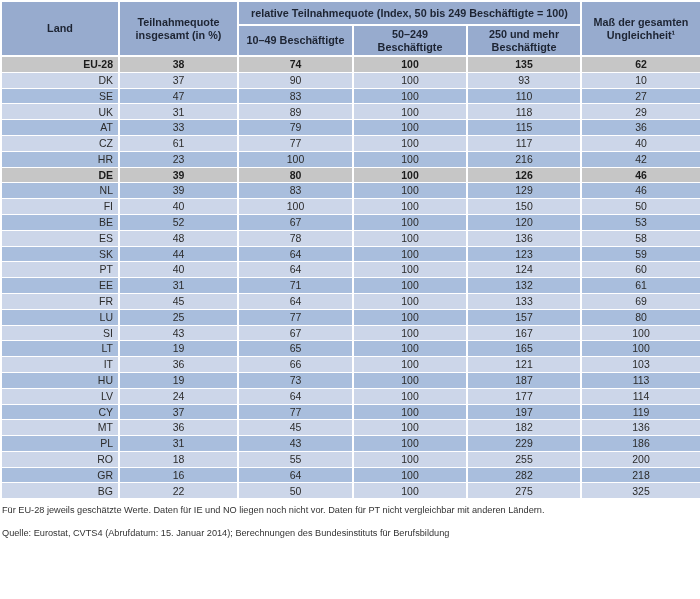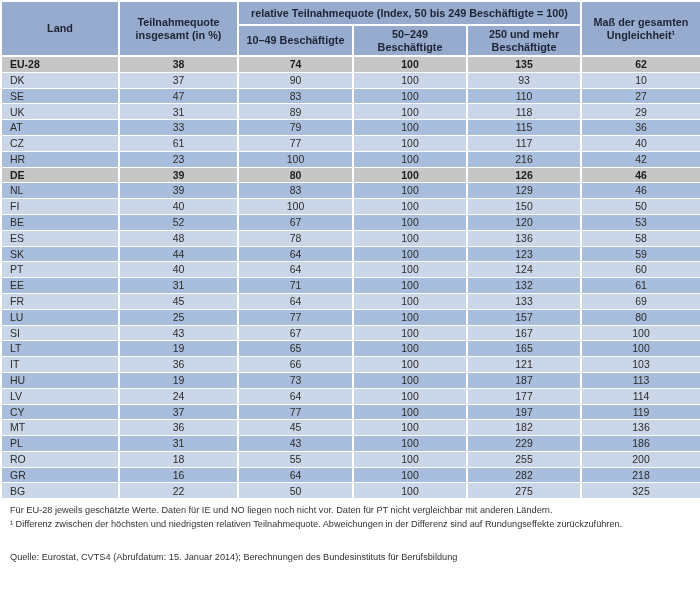--- a/index.html
+++ b/index.html
@@ -36,38 +36,38 @@
 
   tbody td {
     font-size: 10.5px;
     color: var(--body-text, #2b2b2b);
     text-align: center;
     vertical-align: middle;
     height: 15.8px;
     padding: 0 5px;
     line-height: 1;
   }
-  tbody td.land { text-align: left; padding-left: 8px; }
+  tbody td.land { text-align: right; padding-left: 8px; }
 
   .row-light td { background: var(--row-light, #ccd6e9); }
   .row-dark  td { background: var(--row-dark,  #a9bedd); }
   .row-highlight td {
     background: var(--row-highlight, #c6c6c6);
     font-weight: bold;
     color: #1c1c1c;
   }
 
   .notes {
-    padding: 5px 2px 0 10px;
+    padding: 5px 2px 0 2px;
     font-size: 9.2px;
     color: #333333;
     line-height: 1.5;
   }
   .notes p { white-space: nowrap; overflow: hidden; }
-  .source { margin-top: 19px; }
+  .source { margin-top: 9px; }
 </style>
 </head>
 <body>
 
 <div class="page">
   <table>
     <colgroup>
       <col style="width:118px">
       <col style="width:119px">
       <col style="width:115px">
@@ -311,16 +311,15 @@
           <td>50</td>
           <td>100</td>
           <td>275</td>
           <td>325</td>
         </tr>
       </tbody>
   </table>
 
   <div class="notes">
     <p>Für EU-28 jeweils geschätzte Werte. Daten für IE und NO liegen noch nicht vor. Daten für PT nicht vergleichbar mit anderen Ländern.</p>
-    <p>¹ Differenz zwischen der höchsten und niedrigsten relativen Teilnahmequote. Abweichungen in der Differenz sind auf Rundungseffekte zurückzuführen.</p>
     <p class="source">Quelle: Eurostat, CVTS4 (Abrufdatum: 15. Januar 2014); Berechnungen des Bundesinstituts für Berufsbildung</p>
   </div>
 </div>
 
 </body></html>

